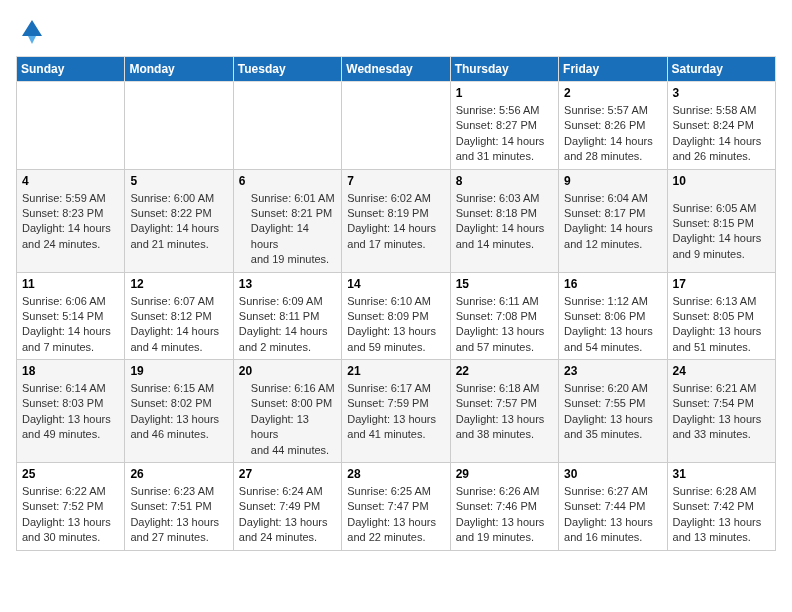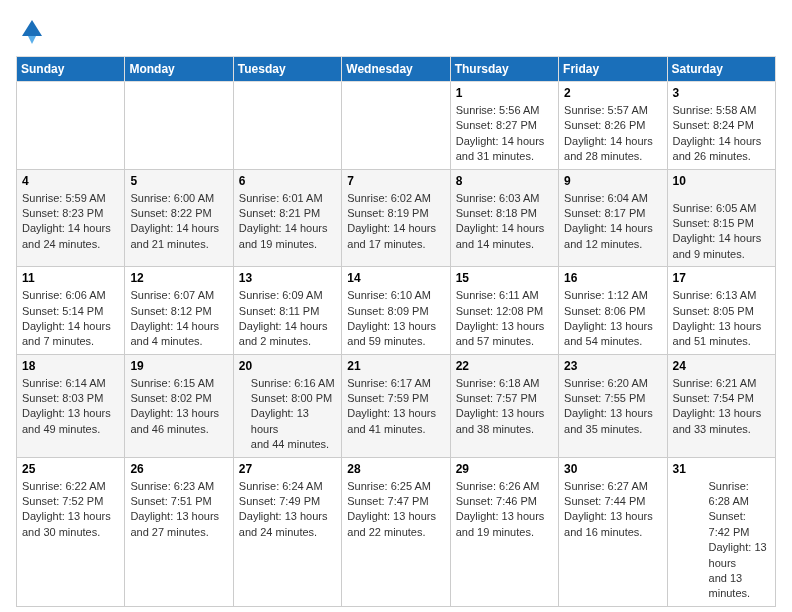--- a/index.html
+++ b/index.html
@@ -158,21 +158,21 @@
         </td>
         <td>
           <span class="day-num">5</span>
           <div class="day-info" style="white-space: pre-line;">Sunrise: 6:00 AM
 Sunset: 8:22 PM
 Daylight: 14 hours
 and 21 minutes.</div>
         </td>
         <td>
           <span class="day-num">6</span>
-          <div class="day-info" style="white-space: pre-line;">Sunrise: 6:01 AM
+          <div class="day-info" style="white-space: pre-line; margin-left: 12px;">Sunrise: 6:01 AM
 Sunset: 8:21 PM
 Daylight: 14 hours
 and 19 minutes.</div>
         </td>
         <td>
           <span class="day-num">7</span>
           <div class="day-info" style="white-space: pre-line;">Sunrise: 6:02 AM
 Sunset: 8:19 PM
 Daylight: 14 hours
 and 17 minutes.</div>
@@ -224,21 +224,21 @@
         <td>
           <span class="day-num">14</span>
           <div class="day-info" style="white-space: pre-line;">Sunrise: 6:10 AM
 Sunset: 8:09 PM
 Daylight: 13 hours
 and 59 minutes.</div>
         </td>
         <td>
           <span class="day-num">15</span>
           <div class="day-info" style="white-space: pre-line;">Sunrise: 6:11 AM
-Sunset: 12:08 PM
+Sunset: 7:08 PM
 Daylight: 13 hours
 and 57 minutes.</div>
         </td>
         <td>
           <span class="day-num">16</span>
           <div class="day-info" style="white-space: pre-line;">Sunrise: 1:12 AM
 Sunset: 8:06 PM
 Daylight: 13 hours
 and 54 minutes.</div>
         </td>
@@ -339,20 +339,20 @@
         </td>
         <td>
           <span class="day-num">30</span>
           <div class="day-info" style="white-space: pre-line;">Sunrise: 6:27 AM
 Sunset: 7:44 PM
 Daylight: 13 hours
 and 16 minutes.</div>
         </td>
         <td>
           <span class="day-num">31</span>
-          <div class="day-info" style="white-space: pre-line; margin-left: 36px;">Sunrise: 6:28 AM
+          <div class="day-info" style="white-space: pre-line;">Sunrise: 6:28 AM
 Sunset: 7:42 PM
 Daylight: 13 hours
 and 13 minutes.</div>
         </td>
       </tr>
     </tbody>
 </table>
 
 </body></html>

